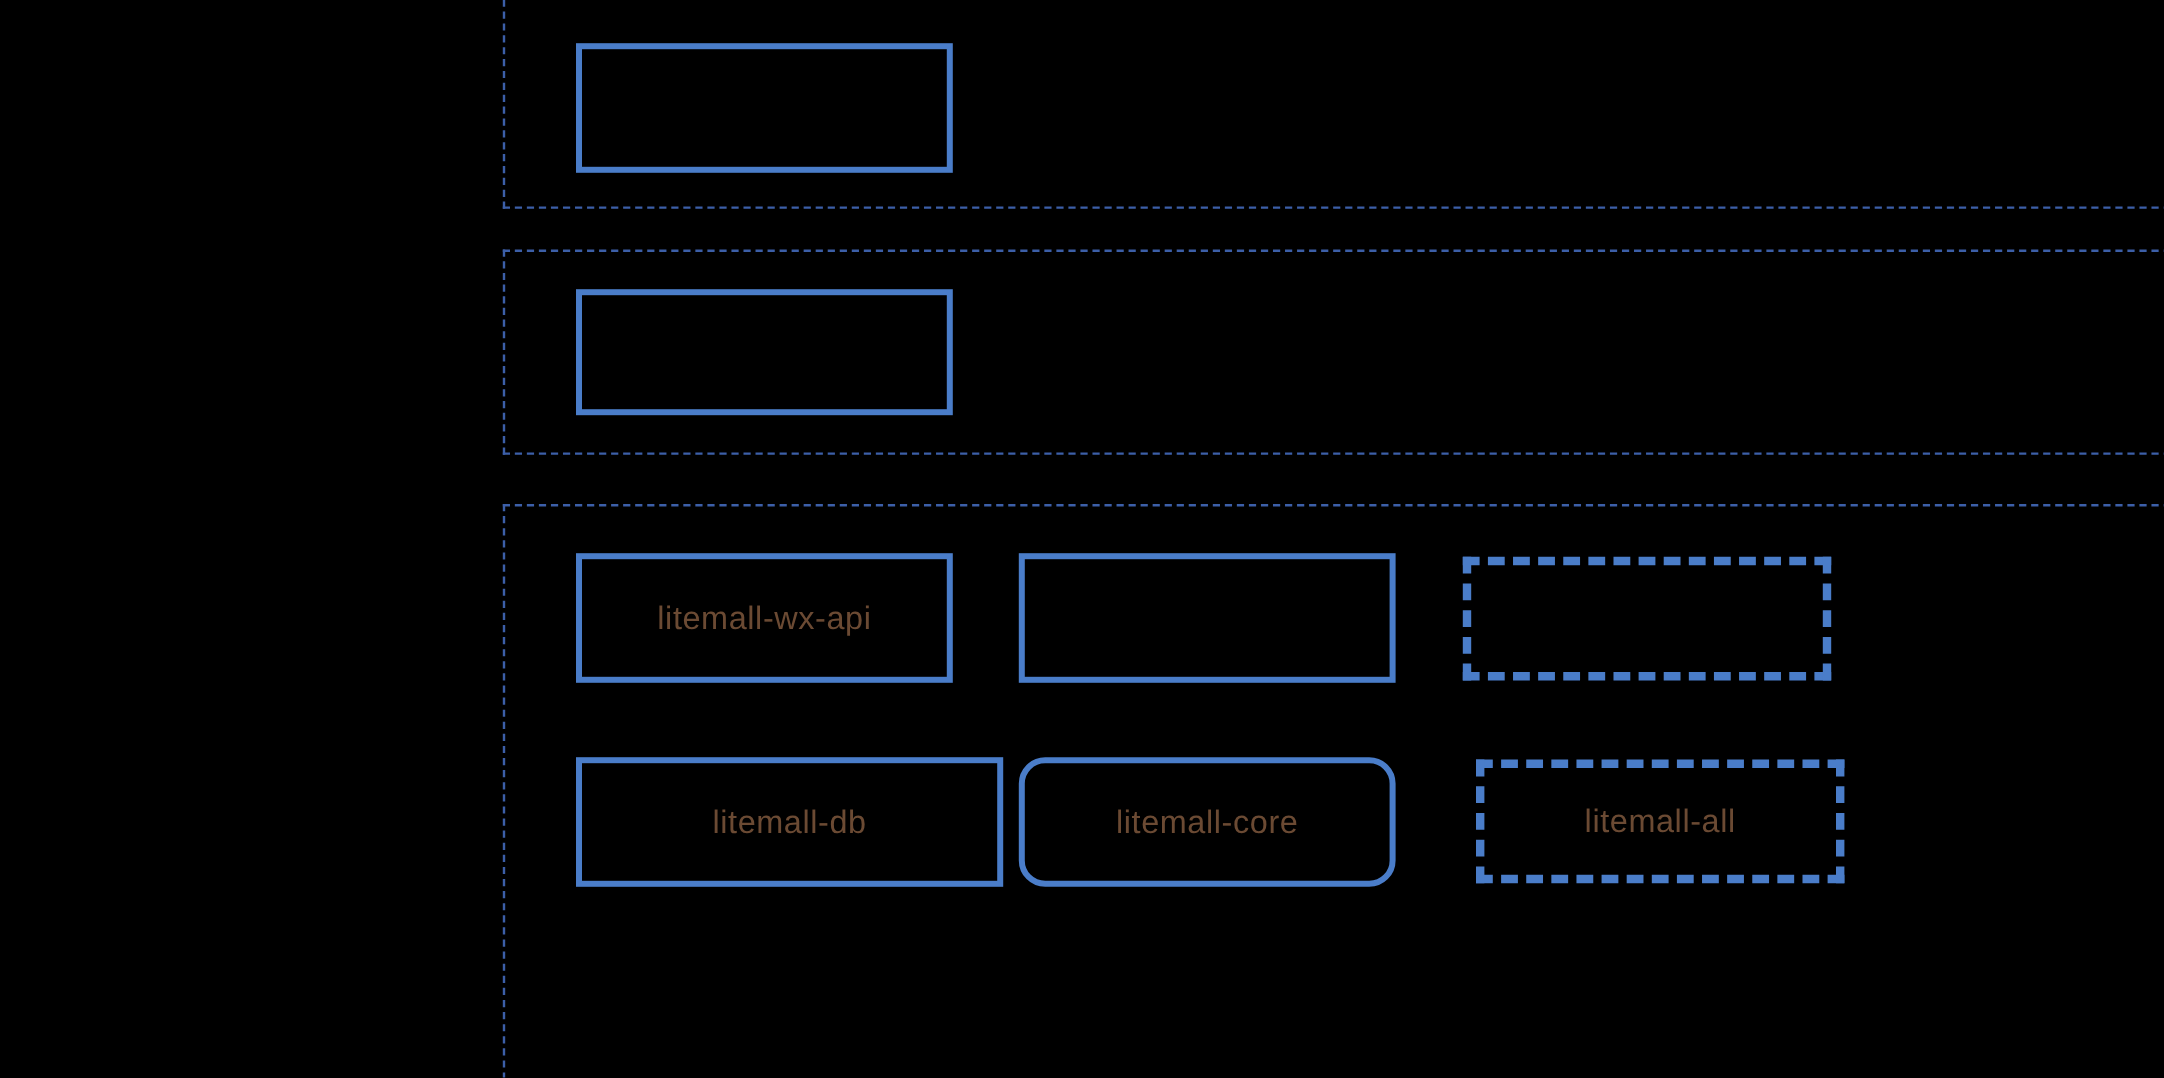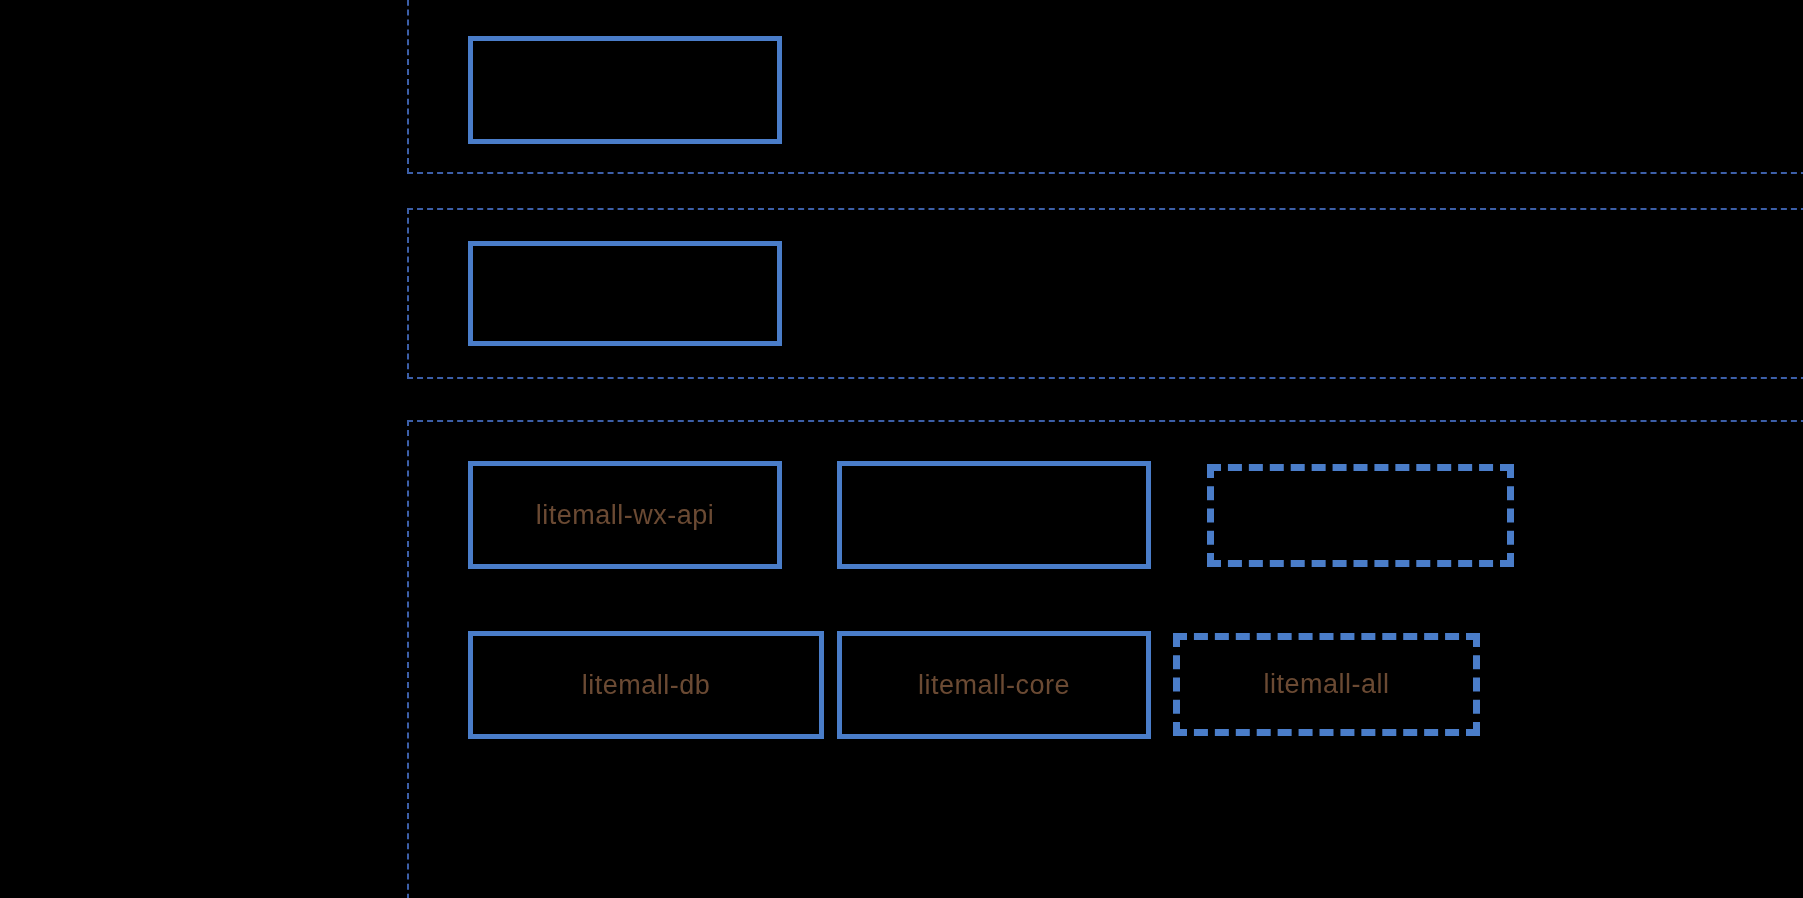--- a/index.html
+++ b/index.html
@@ -13,20 +13,21 @@
     height: 898px;
     position: relative;
     overflow: hidden;
     font-family: "Liberation Sans", sans-serif;
   }
 
   .canvas {
     position: absolute;
     inset: 0;
     background: #000000;
+    margin-left: 12px;
   }
 
   
   .group {
     position: absolute;
     border: 2px dashed #3c5fa8;
     box-sizing: border-box;
     background: transparent;
   }
   .group-1 {
@@ -116,23 +117,23 @@
     </div>
 
     <div class="module dashed" style="position:absolute; left:798px; top:42px; width:307px; height:103px;">
       <span class="module-label"></span>
     </div>
 
     <div class="module solid" style="position:absolute; left:59px; top:209px; width:356px; height:108px;">
       <span class="module-label">litemall-db</span>
     </div>
 
-    <div class="module solid" style="position:absolute; left:428px; top:209px; width:314px; height:108px;">
+    <div class="module solid" style="position:absolute; left:428px; top:209px; width:314px; height:108px;border-radius:22px;">
       <span class="module-label">litemall-core</span>
     </div>
 
-    <div class="module dashed" style="position:absolute; left:764px; top:211px; width:307px; height:103px;text-align:right;">
+    <div class="module dashed" style="position:absolute; left:809px; top:211px; width:307px; height:103px;text-align:right;">
       <span class="module-label">litemall-all</span>
     </div>
 
   </div>
 
 </div>
 
 </body></html>

